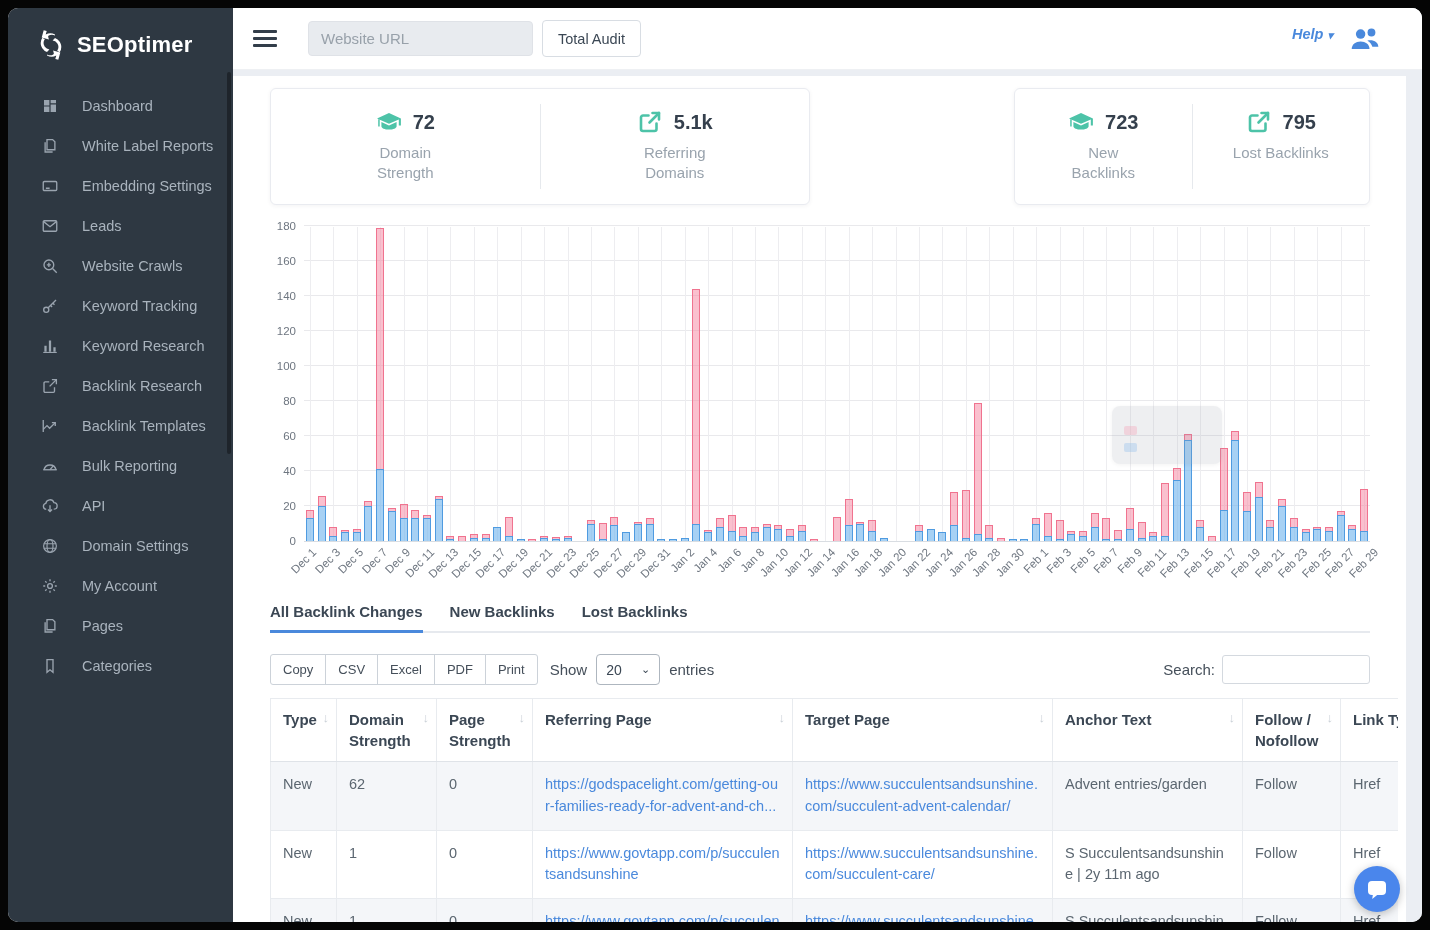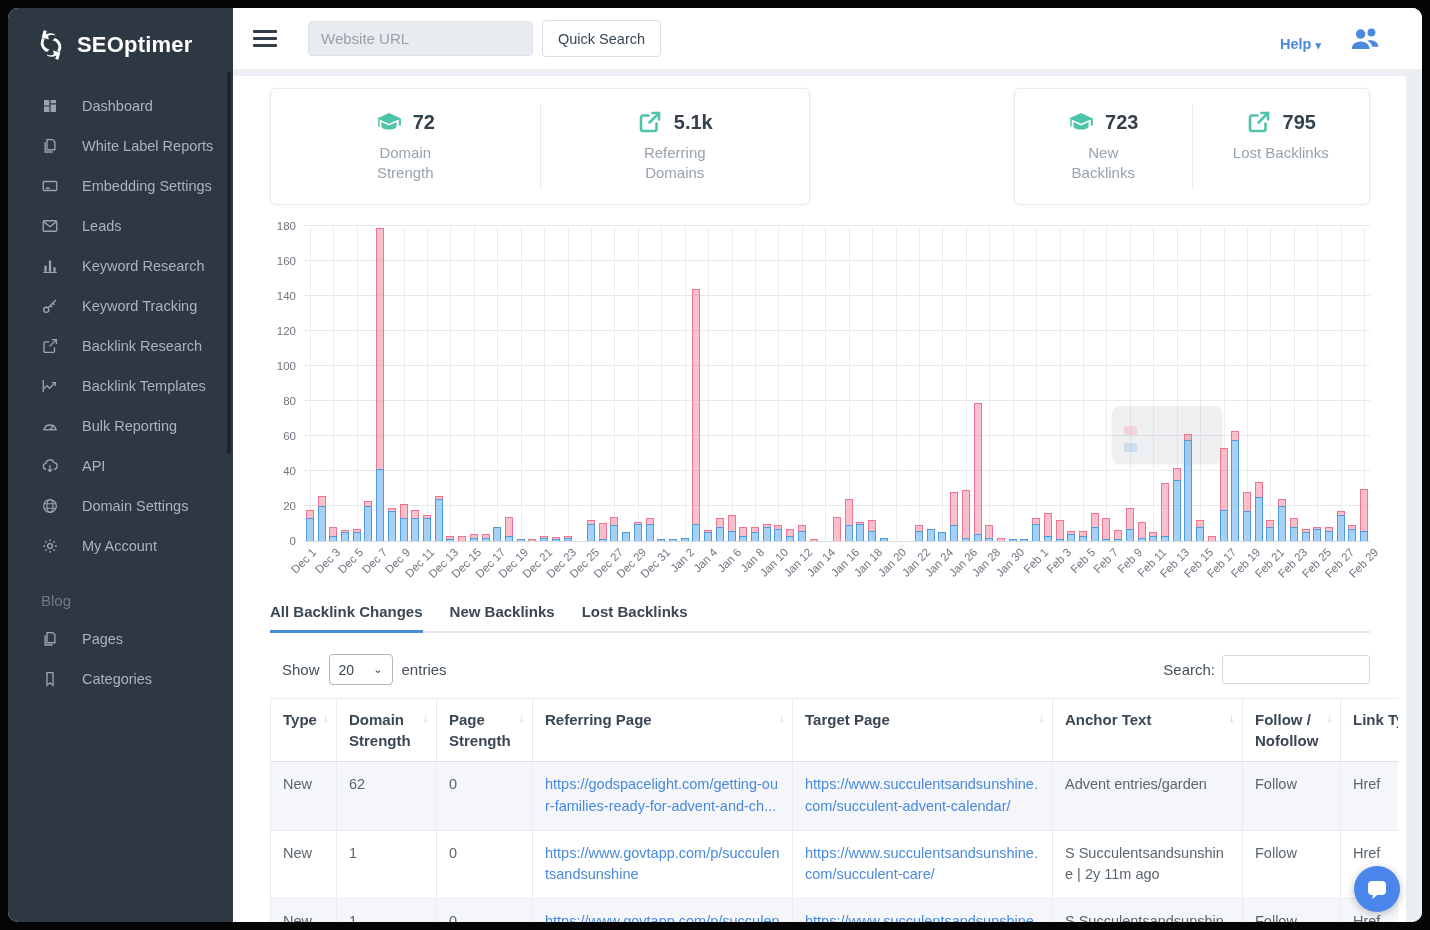--- a/index.html
+++ b/index.html
@@ -18,21 +18,21 @@
   .side-scroll { position:absolute; right:2px; top:64px; width:4px; height:382px; border-radius:2px; background:rgba(0,0,0,.35); }
 
   
   .main { flex:1; display:flex; flex-direction:column; background:#ebeef3; min-width:0; }
   .topbar { height:62px; background:#fff; display:flex; align-items:center; flex-shrink:0; border-bottom:1px solid #eef0f3; }
   .hamburger { margin-left:20px; width:24px; cursor:pointer; }
   .hamburger span { display:block; height:3.2px; background:#333e4a; border-radius:1px; margin:3.6px 0; }
   .url-input { margin-left:31px; width:225px; height:35px; background:#e8ebef; border:1px solid #dfe2e7; border-radius:4px; padding:0 12px; font-size:15px; color:#3b4754; font-family:inherit; }
   .url-input::placeholder { color:#98a1aa; }
   .quick-audit { margin-left:9px; height:37px; padding:0 15px; background:#fff; border:1px solid #d8dde3; border-radius:4px; font-size:14.5px; color:#3b4754; font-family:inherit; cursor:pointer; }
-  .topbar-right { margin-left:auto; display:flex; align-items:flex-end; gap:29px; margin-right:42px; }
+  .topbar-right { margin-left:auto; display:flex; align-items:flex-start; gap:17px; margin-right:42px;font-style:italic; }
   .help-link { color:#4a89dc; font-weight:bold; font-size:14.5px; cursor:pointer; }
   .help-link .caret { font-size:11px; }
   .people { width:30px; height:26px; color:#4a89dc; cursor:pointer; }
 
   
   .content { flex:1; position:relative; overflow:hidden; }
   .panel { position:absolute; left:0; top:6px; right:16px; bottom:0; background:#fff; padding:12px 8px 0 37px; overflow:hidden; }
   .pad-r { margin-right:28px; }
 
   
@@ -145,35 +145,44 @@
           <span class="nav-icon">
             <svg viewBox="0 0 24 24" fill="none" stroke="currentColor" stroke-width="1.8">
               <rect x="3" y="5" width="18" height="14" rx="1.5"></rect>
               <path d="M3.5 6.2l8.5 6.8 8.5-6.8"></path>
             </svg>
           </span>
           <span>Leads</span>
         </li>
         <li>
           <span class="nav-icon">
+            <svg viewBox="0 0 24 24" fill="none" stroke="currentColor" stroke-width="1.8">
+              <circle cx="10.5" cy="10.5" r="6.5"></circle>
+              <path d="M15.4 15.4L21 21M10.5 7.8v5.4M7.8 10.5h5.4"></path>
+            </svg>
+          </span>
+          <span>Website Crawls</span>
+        </li>
+        <li>
+          <span class="nav-icon">
+            <svg viewBox="0 0 24 24" fill="none" stroke="currentColor" stroke-width="1.8">
+              <circle cx="7" cy="17" r="3.4"></circle>
+              <path d="M9.6 14.4L20 4M15.8 8.2l2.2 2.2M12.8 11.2l2 2"></path>
+            </svg>
+          </span>
+          <span>Keyword Tracking</span>
+        </li>
+        <li>
+          <span class="nav-icon">
             <svg viewBox="0 0 24 24">
               <path fill="currentColor" d="M4.5 19.5v-8h3v8zM10.5 19.5v-15h3v15zM16.5 19.5v-6h3v6z"></path>
               <path stroke="currentColor" stroke-width="1.5" d="M3 20.6h18"></path>
             </svg>
           </span>
           <span>Keyword Research</span>
-        </li>
-        <li>
-          <span class="nav-icon">
-            <svg viewBox="0 0 24 24" fill="none" stroke="currentColor" stroke-width="1.8">
-              <circle cx="7" cy="17" r="3.4"></circle>
-              <path d="M9.6 14.4L20 4M15.8 8.2l2.2 2.2M12.8 11.2l2 2"></path>
-            </svg>
-          </span>
-          <span>Keyword Tracking</span>
         </li>
         <li>
           <span class="nav-icon">
             <svg viewBox="0 0 24 24" fill="none" stroke="currentColor" stroke-width="1.8">
               <path d="M18 13.5V19a1.5 1.5 0 0 1-1.5 1.5h-11A1.5 1.5 0 0 1 4 19V8a1.5 1.5 0 0 1 1.5-1.5H11"></path>
               <path d="M14.5 3.5H20.5V9.5"></path>
               <path d="M20.5 3.5L11.5 12.5"></path>
             </svg>
           </span>
           <span>Backlink Research</span>
@@ -220,21 +229,20 @@
         <li>
           <span class="nav-icon">
             <svg viewBox="0 0 24 24" fill="none" stroke="currentColor" stroke-width="1.8">
               <circle cx="12" cy="12" r="3.2"></circle>
               <path d="M12 3v2.6M12 18.4V21M3 12h2.6M18.4 12H21M5.6 5.6l1.9 1.9M16.5 16.5l1.9 1.9M18.4 5.6l-1.9 1.9M7.5 16.5l-1.9 1.9"></path>
             </svg>
           </span>
           <span>My Account</span>
         </li>
       </ul>
-    <div class="nav-section">Blog</div>
     <ul class="nav" id="nav-blog" style="padding-top:0;">
         <li>
           <span class="nav-icon">
             <svg viewBox="0 0 24 24" fill="none" stroke="currentColor" stroke-width="1.8">
               <path d="M8 3.5h7.5l3 3V17H8z"></path>
               <path d="M5.5 7v13h10"></path>
             </svg>
           </span>
           <span>Pages</span>
         </li>
@@ -252,21 +260,21 @@
 
   <div class="main">
 
     <div class="topbar">
       <div class="hamburger">
           <span></span>
           <span></span>
           <span></span>
         </div>
       <input class="url-input" type="text" placeholder="Website URL" style="">
-      <button class="quick-audit">Quick Search</button>
+      <button class="quick-audit">Total Audit</button>
       <div class="topbar-right">
         <span class="help-link"><span>Help</span> <span class="caret">▾</span></span>
         <span class="people">
           <svg viewBox="0 0 26 22" fill="#4a89dc">
             <circle cx="9.2" cy="7" r="4.1"></circle>
             <path d="M1.5 20c0-4 3.4-6.5 7.7-6.5s7.7 2.5 7.7 6.5z"></path>
             <circle cx="18.6" cy="5.6" r="3.4"></circle>
             <path d="M17.6 12.3c3.8 0 7 2.2 7 5.7h-5.2c-0.6-2.4-2.2-4.3-4.4-5.3 0.8-.3 1.7-.4 2.6-.4z"></path>
           </svg>
         </span>
@@ -790,20 +798,27 @@
             <div class="xlab" style="left: 1102.1px;">Feb 29</div>
           </div>
 
         <div class="tabs pad-r" id="tabs">
             <div class="tab active">All Backlink Changes</div>
             <div class="tab">New Backlinks</div>
             <div class="tab">Lost Backlinks</div>
           </div>
 
         <div class="controls pad-r">
+          <div class="btn-group" id="export-btns">
+              <button class="exp-btn">Copy</button>
+              <button class="exp-btn">CSV</button>
+              <button class="exp-btn">Excel</button>
+              <button class="exp-btn">PDF</button>
+              <button class="exp-btn">Print</button>
+            </div>
           <div class="show-wrap">
             <span>Show</span>
             <div class="entries-select">
               <span>20</span>
               <span class="chev">⌄</span>
             </div>
             <span>entries</span>
           </div>
           <div class="search-wrap">
             <span>Search:</span>

